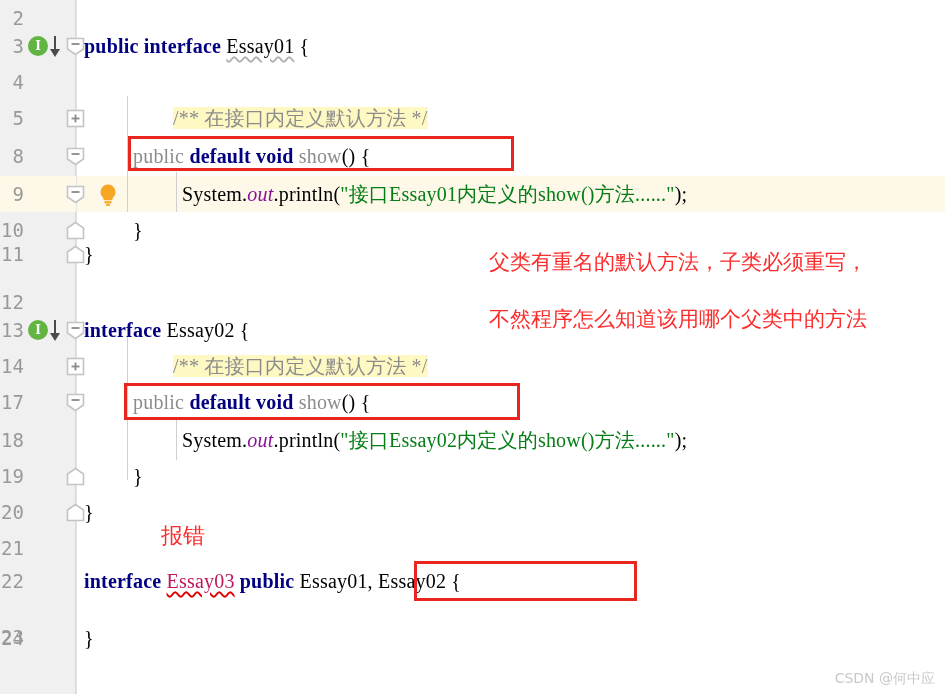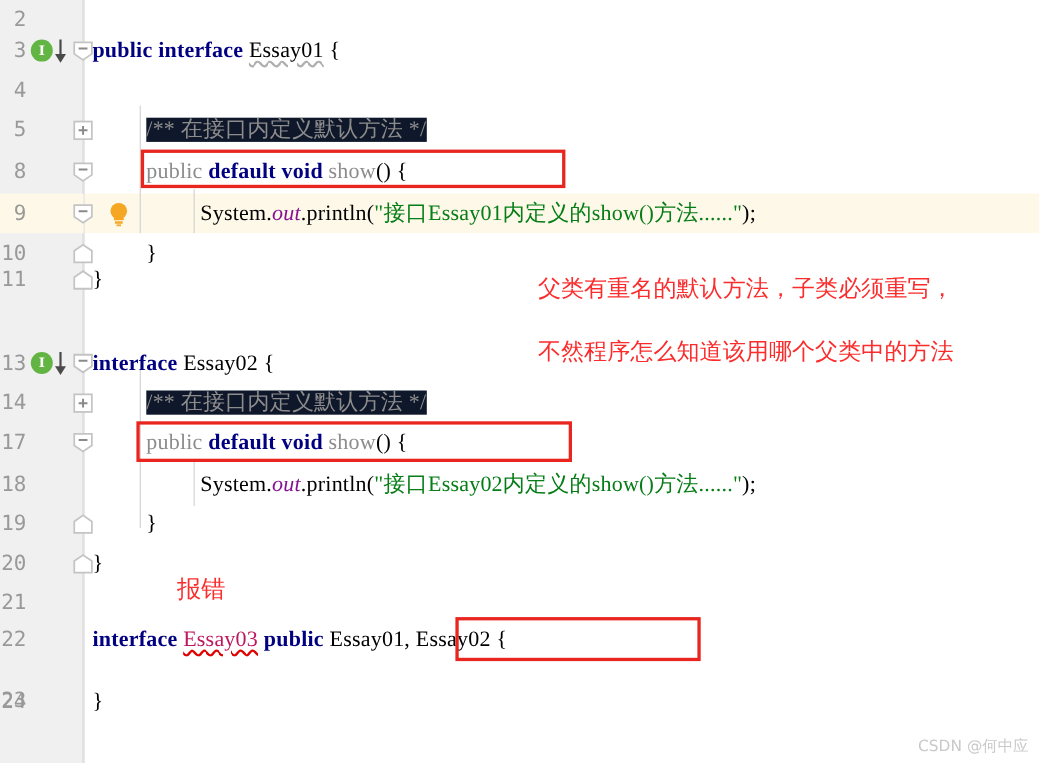--- a/index.html
+++ b/index.html
@@ -68,21 +68,21 @@
     letter-spacing: 0.2px;
   }
 
   
   .kw      { color: #000080; font-weight: bold; }
   .dim     { color: #8c8c8c; }
   .ident   { color: #000000; }
   .str     { color: #067d17; }
   .field   { color: #871094; font-style: italic; text-align: center; }
   .punct   { color: #000000; }
-  .cmt     { color: #8c8c8c; background: #0f172a; }
+  .cmt     { color: #8c8c8c; background: #fef9c3; margin-left: 40px; }
 
   .warn-underline {
     text-decoration: underline;
     text-decoration-style: wavy;
     text-decoration-color: #b0b0b0;
     text-underline-offset: 3px;
   }
   .err-underline {
     color: #be185d;
     text-decoration: underline;
@@ -248,20 +248,23 @@
   </div>
 
   <div class="row" style="top:236px;">
     <span class="linenum">11</span>
     <svg class="fold" style="top:9px;" viewBox="0 0 19 19">
       <path d="M1.5 17.5 H17.5 V7 L9.5 1.5 L1.5 7 Z" fill="#ffffff" stroke="#c4c4c4" stroke-width="1.6"></path>
     </svg>
     <span class="code"><span class="punct">}</span></span>
   </div>
 
+  <div class="row" style="top:284px;">
+    <span class="linenum">12</span>
+  </div>
 
   <div class="row" style="top:312px;">
     <span class="linenum">13</span>
     <span class="iface-marker">I</span>
     <svg class="impl-arrow" viewBox="0 0 14 24">
       <line x1="7" y1="2" x2="7" y2="16" stroke="#4a4a4a" stroke-width="2"></line>
       <polygon points="2,15 12,15 7,23" fill="#4a4a4a"></polygon>
     </svg>
     <svg class="fold" style="top:9px;" viewBox="0 0 19 19">
       <path d="M1.5 1.5 H17.5 V12 L9.5 17.5 L1.5 12 Z" fill="#ffffff" stroke="#c4c4c4" stroke-width="1.6"></path>

